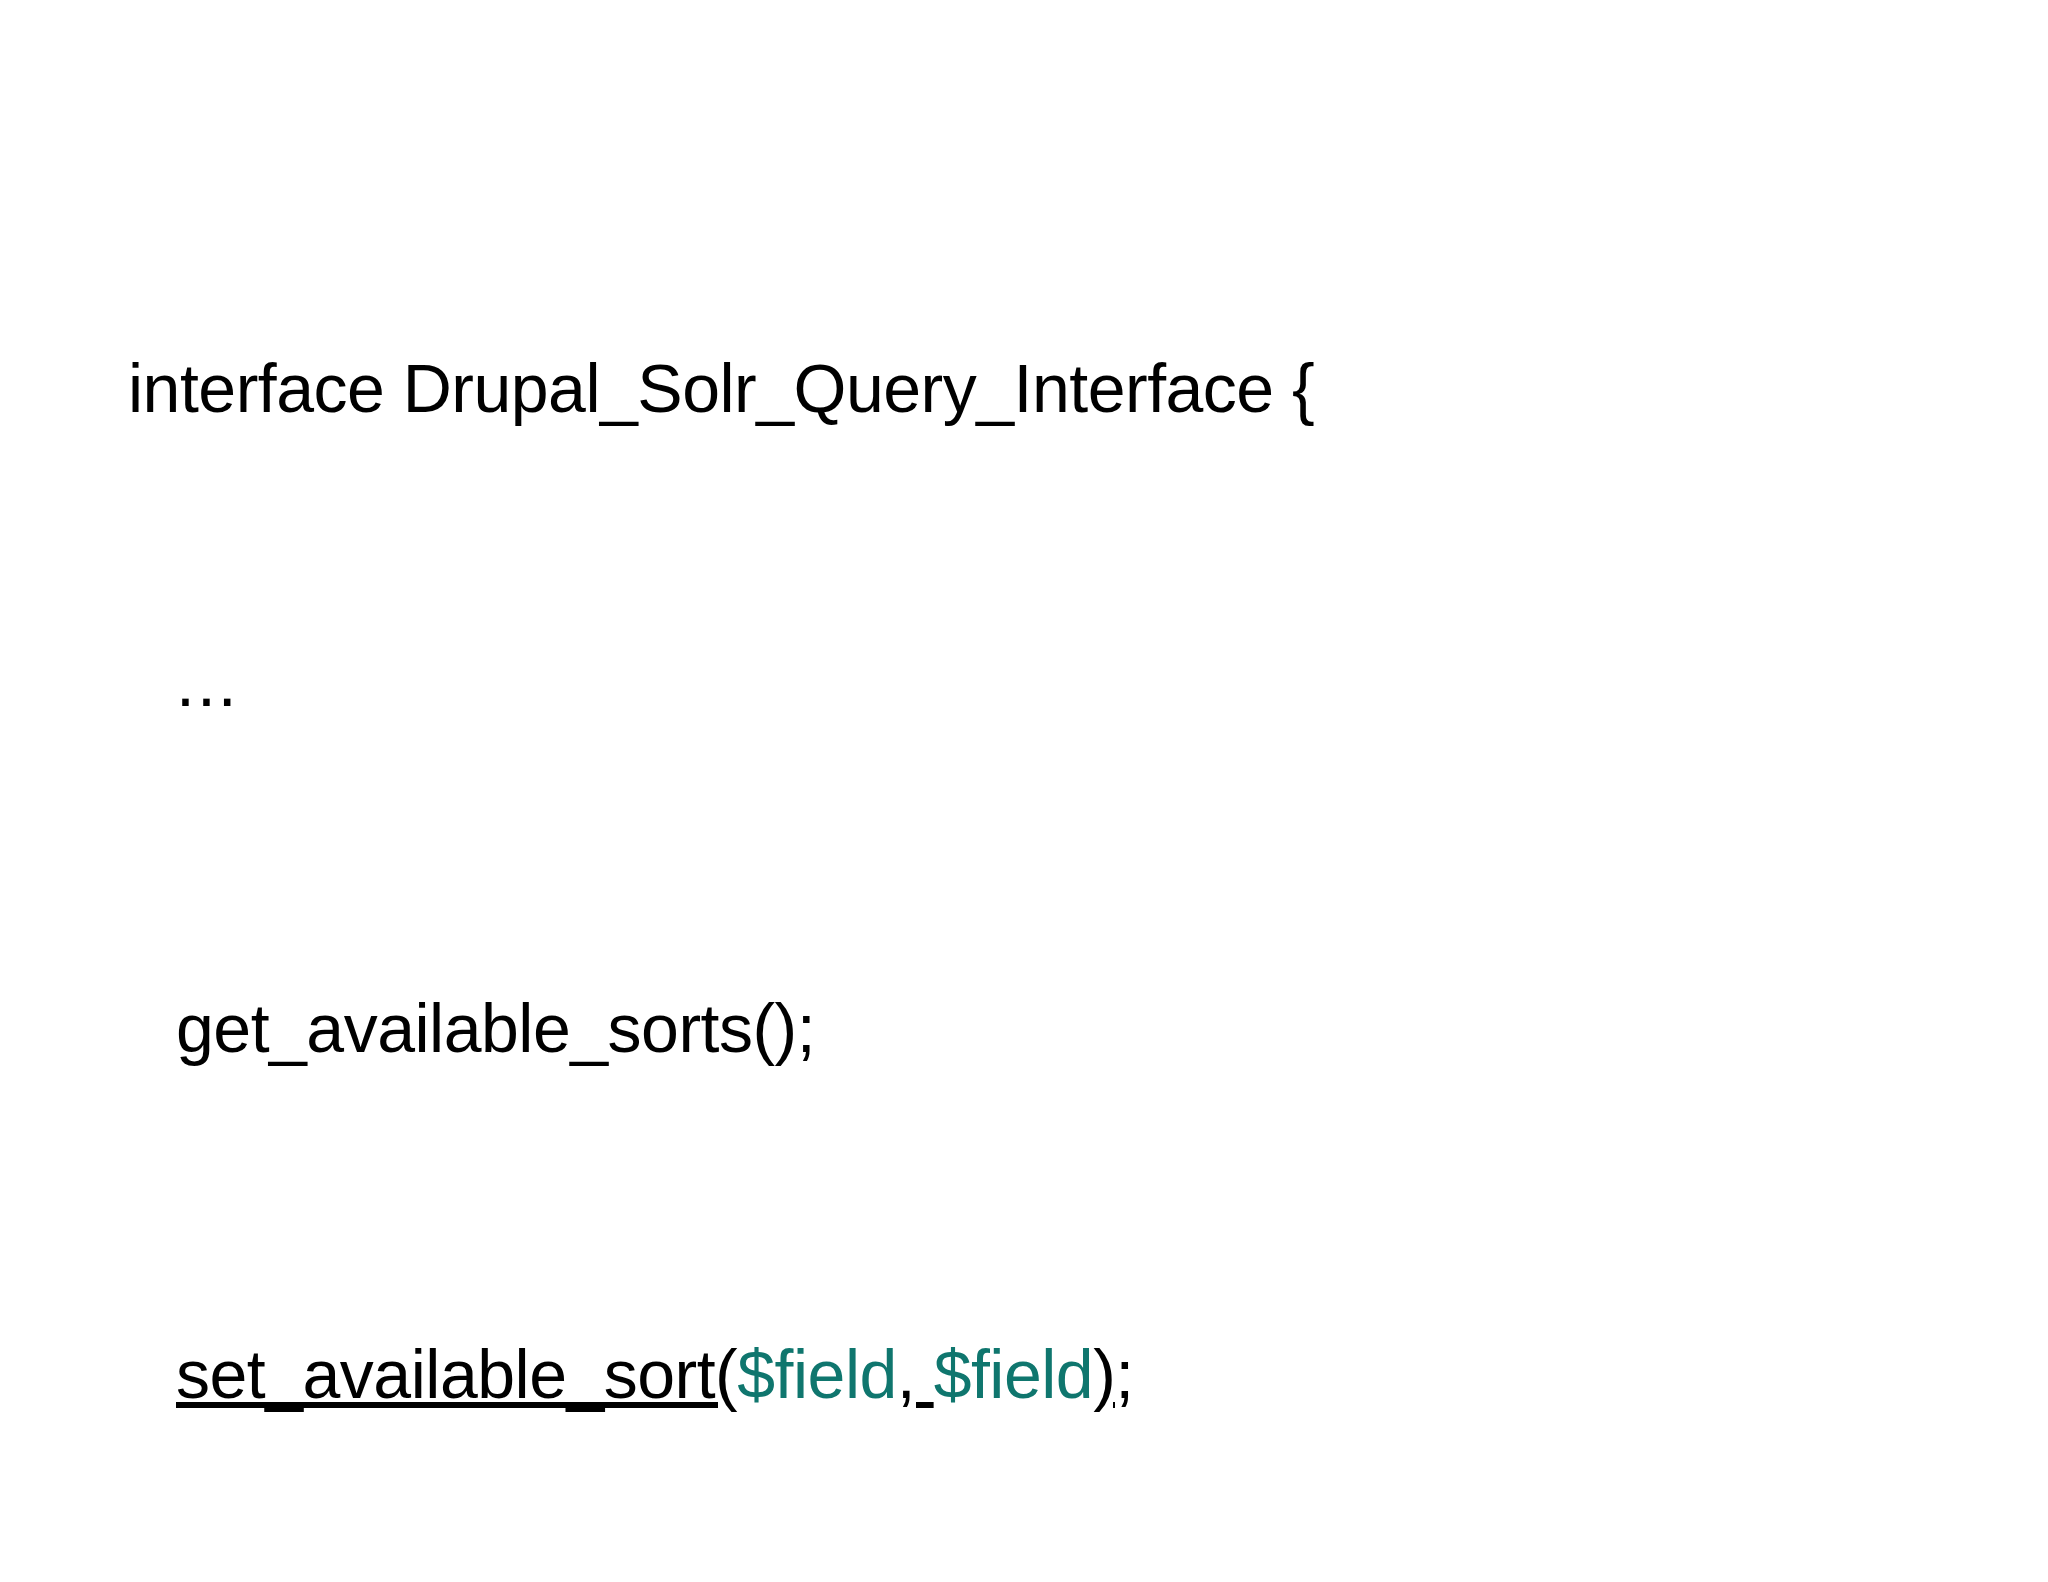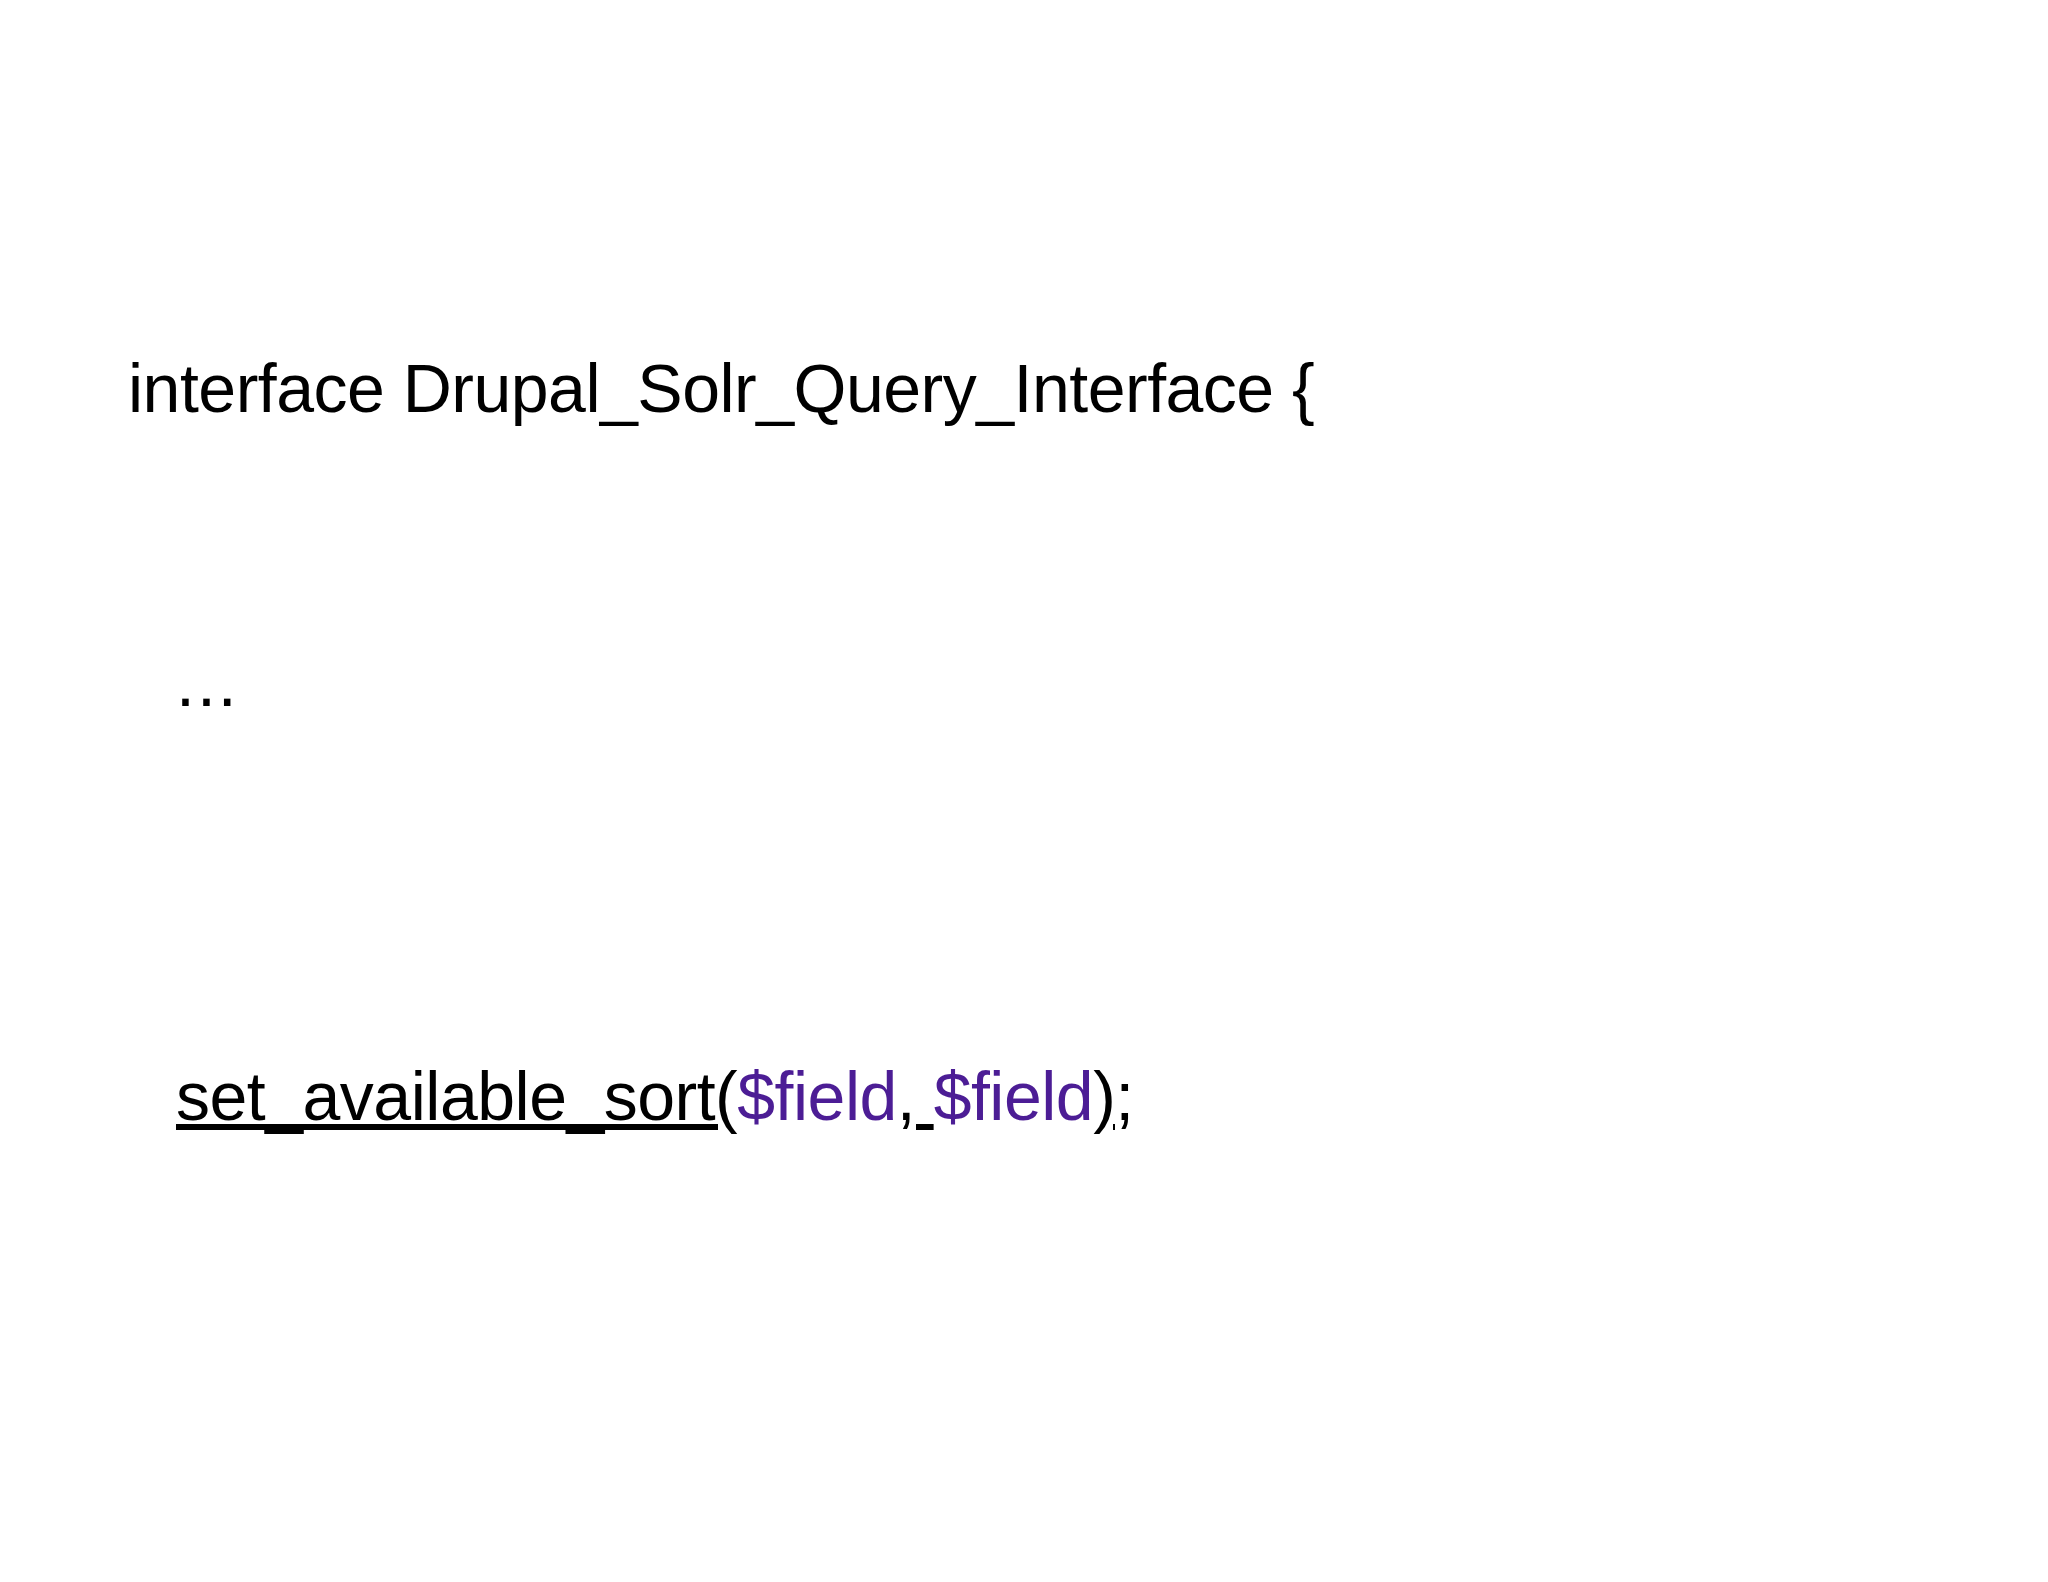--- a/index.html
+++ b/index.html
@@ -49,38 +49,39 @@
 
   .indent {
     padding-left: 48px;
   }
 
   .tok-plain {
     color: #000000;
     text-decoration: underline;
   }
   .tok-var {
-    color: #4c1d95;
+    color: #0f766e;
   }
   .tok-ellipsis {
     color: #000000;
     letter-spacing: 2px;
   }
 </style>
 </head>
 <body>
 
 <div class="slide">
 
   <div class="code-block">
 
     <span class="code-line line-sig">interface Drupal_Solr_Query_Interface {</span>
 
     <span class="code-line line-ellipsis-top indent tok-ellipsis">...</span>
 
+    <span class="code-line line-stmt indent">get_available_sorts();</span>
 
     <span class="code-line line-stmt indent"><span class="tok-plain">set_available_sort(</span><span class="tok-var">$field</span><span class="tok-plain">, </span><span class="tok-var">$field</span><span class="tok-plain">);</span></span>
 
     
 
     
 
     
 
     

